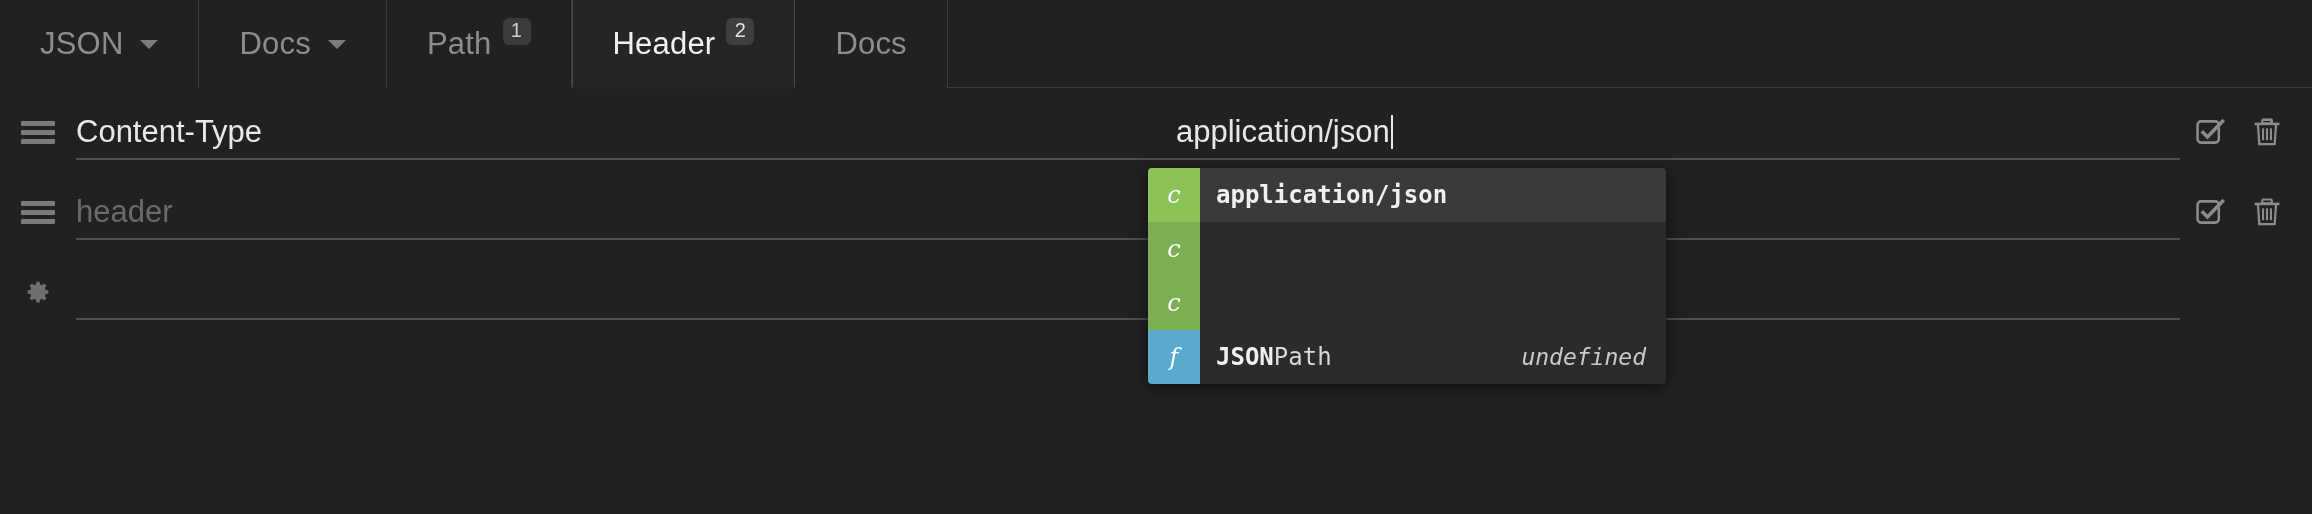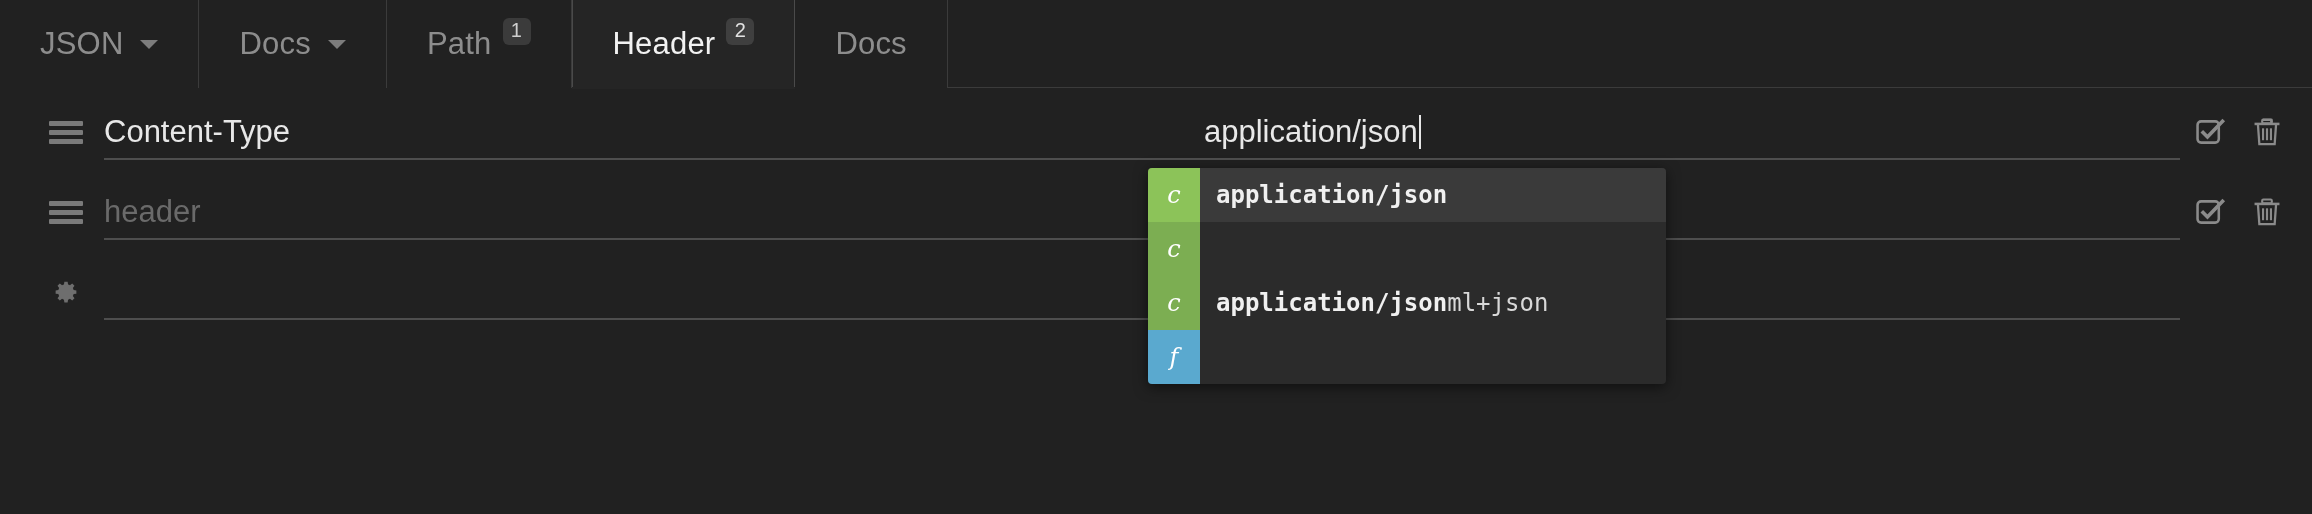--- a/index.html
+++ b/index.html
@@ -91,21 +91,20 @@
   
   .rows {
     position: relative;
     padding-top: 4px;
   }
   .row {
     position: relative;
     display: flex;
     align-items: center;
     height: 80px;
-    margin-left: 28px;
   }
   .handle {
     width: 76px;
     min-width: 76px;
     display: flex;
     align-items: center;
     justify-content: center;
     cursor: grab;
   }
   .handle .bars {
@@ -339,21 +338,21 @@
     <span class="ac-body">
       <span><span class="m">application/json</span><span></span></span>
       <span class="ac-meta"></span>
     </span>
   </div>
   <div class="ac-item">
     <span class="ac-badge" style="background:#7cae52">c</span>
   </div>
   <div class="ac-item">
     <span class="ac-badge" style="background:#7cae52">c</span>
-    <span class="ac-body">
-      <span><span class="m">application/json</span><span>ml+json</span></span>
-      <span class="ac-meta"></span>
-    </span>
   </div>
   <div class="ac-item">
     <span class="ac-badge" style="background:#5aa9cf">f</span>
+    <span class="ac-body">
+      <span><span class="m">JSON</span><span>Path</span></span>
+      <span class="ac-meta">undefined</span>
+    </span>
   </div>
 </div>
 
 </body></html>

